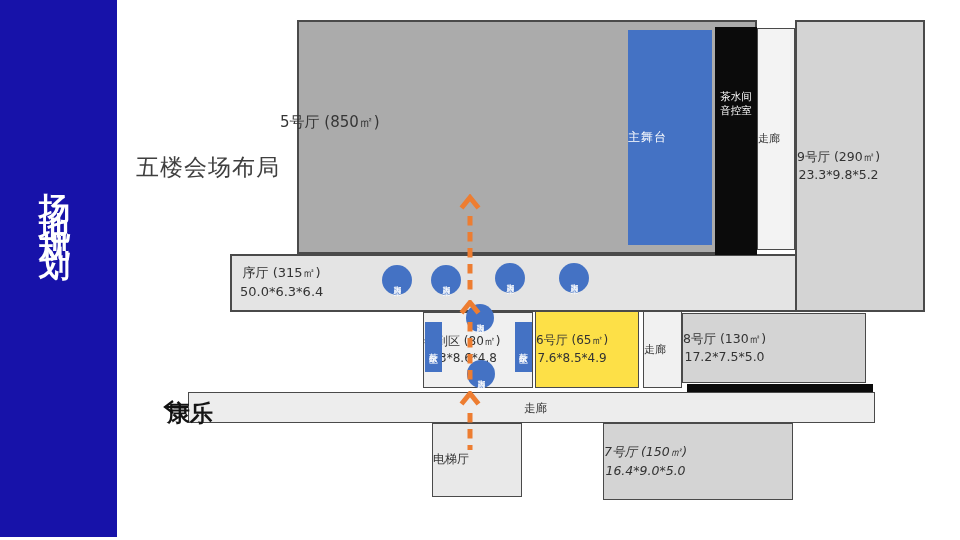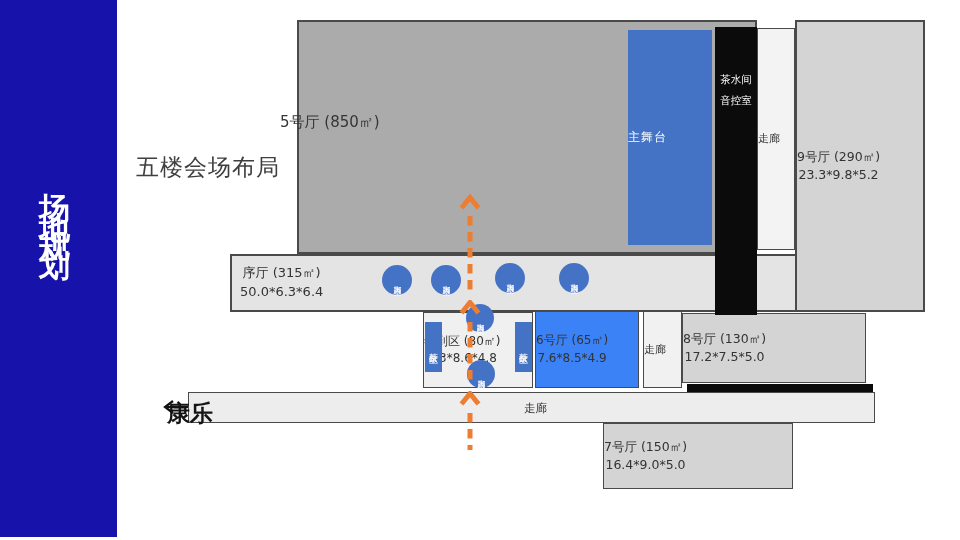--- a/index.html
+++ b/index.html
@@ -29,54 +29,54 @@
   
   .box{position:absolute;border:1.5px solid var(--border-gray,#4A4A4A);display:flex;align-items:center;justify-content:flex-start;}
   .rlabel{text-align:center;color:#333;line-height:1.45;}
 
   .hall5{left:297px;top:20px;width:460px;height:234px;background:#ABABAB;border-width:2px;}
   .hall5 .rlabel{font-size:15px;color:#353535;transform:translate(-19px,-14px);}
 
   .stage-block{left:628px;top:30px;width:84px;height:215px;background:var(--accent-blue,#4472C4);border:none;z-index:3;}
   .stage-block .rlabel{color:#fff;font-weight:normal;font-size:12px;letter-spacing:1px;}
 
-  .service{left:715px;top:27px;width:42px;height:288px;background:var(--wall-black,#0B0B0B);border:none;z-index:3;
-           flex-direction:column;justify-content:flex-start;padding-top:46px;gap:7px;}
+  .service{left:715px;top:27px;width:42px;height:228px;background:var(--wall-black,#0B0B0B);border:none;z-index:3;
+           flex-direction:column;justify-content:flex-start;padding-top:63px;}
   .service div{color:#fff;font-size:10.5px;}
 
   .corridor-top{left:757px;top:28px;width:38px;height:222px;background:#F3F3F3;}
   .corridor-top .rlabel{font-size:11px;}
 
   .hall9{left:795px;top:20px;width:130px;height:292px;background:#D4D4D4;border-width:2px;}
   .hall9 .rlabel{font-size:12.5px;}
 
   .lobby{left:230px;top:254px;width:567px;height:58px;background:#E4E4E4;border-width:2px;}
   .lobby .rlabel{font-size:13px;transform:translateX(8px);}
 
   .signin{left:423px;top:312px;width:110px;height:76px;background:#F0F0F0;}
   .signin .rlabel{font-size:12px;}
 
-  .hall6{left:535px;top:311px;width:104px;height:77px;background:#3b82f6;}
+  .hall6{left:535px;top:311px;width:104px;height:77px;background:#fde047;}
   .hall6 .rlabel{font-size:12px;}
 
   .corridor-mid{left:643px;top:311px;width:39px;height:77px;background:#F1F1F1;}
   .corridor-mid .rlabel{font-size:11px;}
 
   .hall8{left:682px;top:313px;width:184px;height:70px;background:#D4D4D4;}
   .hall8 .rlabel{font-size:12.5px;}
 
   .black-bar{position:absolute;left:687px;top:384px;width:186px;height:8px;background:var(--wall-black,#0B0B0B);z-index:4;}
 
   .corridor-main{left:188px;top:392px;width:687px;height:31px;background:#EDEDED;}
   .corridor-main .rlabel{position:absolute;left:335px;top:7px;font-size:11.5px;}
 
   .elevator{left:432px;top:423px;width:90px;height:74px;background:#E9E9E9;}
   .elevator .rlabel{font-size:12px;}
 
-  .hall7{left:603px;top:423px;width:190px;height:66px;background:#D4D4D4;}
+  .hall7{left:603px;top:423px;width:190px;height:77px;background:#D4D4D4;font-style:italic;}
   .hall7 .rlabel{font-size:12.5px;}
 
   
   .kangle{position:absolute;left:120px;top:398px;font-size:23px;font-weight:600;color:#141414;margin-left:47px;}
   .exit-arrow{position:absolute;left:160px;top:399px;color:#111;}
 
   
   .hightable{position:absolute;width:30px;height:30px;border-radius:50%;background:var(--accent-blue,#4472C4);
              display:flex;align-items:center;justify-content:center;z-index:20;}
   .hightable span{writing-mode:vertical-rl;text-orientation:upright;color:#fff;font-size:8px;line-height:9px;letter-spacing:1px;}
@@ -181,20 +181,23 @@
   <div class="box corridor-main">
     <div class="rlabel">走廊</div>
   </div>
 
   <div class="kangle">康乐</div>
   <svg class="exit-arrow" width="30" height="16" viewBox="0 0 30 16">
     <line x1="28" y1="8" x2="7" y2="8" stroke="currentColor" stroke-width="2.2"></line>
     <polyline points="13,2 5,8 13,14" fill="none" stroke="currentColor" stroke-width="2.2"></polyline>
   </svg>
 
+  <div class="box elevator">
+    <div class="rlabel">电梯厅</div>
+  </div>
 
   <div class="box hall7">
     <div class="rlabel">
       <div>7号厅 (150㎡)</div>
       <div>16.4*9.0*5.0</div>
     </div>
   </div>
 
   <div class="hightable ht1">
       <span>高脚桌</span>

